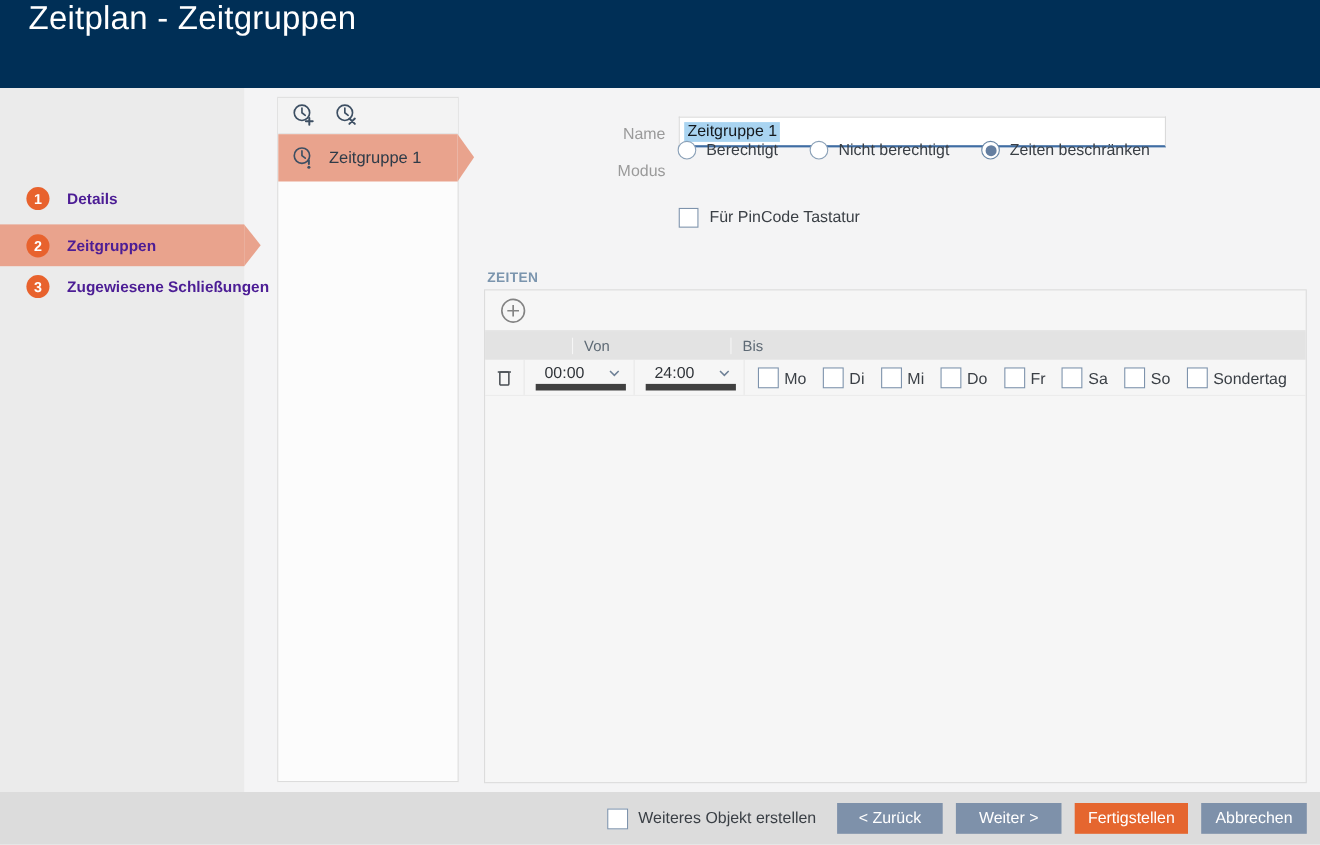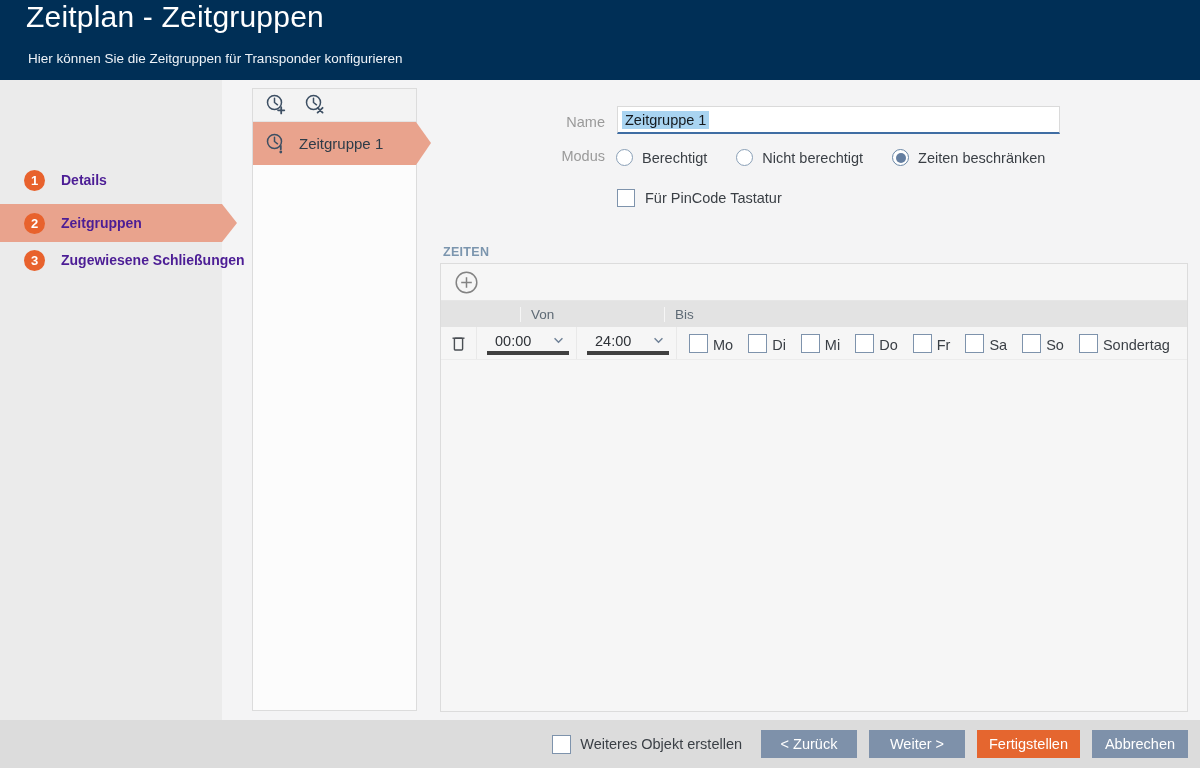--- a/index.html
+++ b/index.html
@@ -38,21 +38,21 @@
   .group-item-label { font-size:15px; color:#2e3b48; margin-left:11px; white-space:nowrap; }
 
   
   .field-label { position:absolute; width:66px; text-align:right; color:#9a9a9a; font-size:14.5px; }
   .label-name { left:539px; top:114px; }
   .label-modus { left:539px; top:148px; }
   .name-input { position:absolute; left:617px; top:106px; width:443px; height:28px; background:#ffffff;
     border:1px solid #dadada; border-bottom:2px solid #3f6da3; display:flex; align-items:center; padding-left:4px; }
   .selected-text { background:#a9d4f1; font-size:14.5px; color:#15191d; padding:1px 3px; white-space:nowrap; }
 
-  .radio-group { position:absolute; left:616px; top:149px; display:flex; gap:29px; align-items:center; }
+  .radio-group { position:absolute; left:616px; top:128px; display:flex; gap:29px; align-items:center; }
   .radio-option { display:flex; align-items:center; gap:9px; font-size:14.5px; color:#3a3f45; cursor:default; }
   .radio { width:17px; height:17px; border-radius:50%; border:1.5px solid #8aa0b7; background:#fff; position:relative; flex:0 0 auto; }
   .radio.checked { border-color:#6a87a6; }
   .radio.checked::after { content:''; position:absolute; inset:2.5px; border-radius:50%; background:#647ea0; }
 
   .pincode-row { position:absolute; left:617px; top:189px; display:flex; align-items:center; gap:10px; font-size:14.5px; color:#3a3f45; }
   .checkbox { width:18px; height:18px; background:#fff; border:1px solid #7e93ac; flex:0 0 auto; }
 
   
   .zeiten-label { position:absolute; left:443px; top:245px; font-size:12.5px; font-weight:700; color:#7b95ae; letter-spacing:0.3px; }
@@ -62,42 +62,41 @@
   .zt-header .cell { display:flex; align-items:center; color:#5e6a75; font-size:13.5px; }
   .cell.c0 { width:35px; flex:0 0 auto; }
   .cell.c1, .cell.c2 { width:100px; flex:0 0 auto; padding-left:10px; }
   .cell.c3 { flex:1 1 auto; padding-left:10px; }
   .zt-header .cell + .cell { border-left:1px solid #f6f6f6; }
   .zt-row { display:flex; height:33px; align-items:stretch; border-bottom:1px solid #ececec; }
   .zt-row .cell { display:flex; align-items:center; }
   .zt-row .cell + .cell { border-left:1px solid #e9e9e9; }
   .zt-row .c0 { justify-content:center; }
   .time-select { display:flex; align-items:center; justify-content:space-between; width:82px; height:24px;
-    border-bottom:4px solid #404040; padding:0 5px 1px 8px; font-size:14.5px; color:#2f3338; cursor:default; }
+    border-bottom:6px solid #404040; padding:0 5px 1px 8px; font-size:14.5px; color:#2f3338; cursor:default; }
   .days { display:flex; align-items:center; gap:15px; padding-left:2px; }
   .day { display:flex; align-items:flex-end; gap:5px; font-size:14.5px; color:#3a3f45; cursor:default; }
   .day .checkbox { width:19px; height:19px; }
 
   
   .footer { position:absolute; left:0; bottom:0; width:1200px; height:48px; background:#dcdcdc;
     display:flex; align-items:center; justify-content:flex-end; padding-right:12px; gap:12px; z-index:5; }
   .footer-check { display:flex; align-items:center; gap:9px; font-size:14.5px; color:#3a3f45; margin-right:7px; }
   .footer-check .checkbox { width:19px; height:19px; }
   .btn { min-width:96px; height:28px; display:flex; align-items:center; justify-content:center;
     font-size:14.5px; color:#ffffff; background:#7e91aa; padding:0 12px; cursor:default; white-space:nowrap; }
   .btn.primary { background:#e5662f; }
 
   svg { display:block; }
 </style>
 </head>
 <body>
 
 <div class="header">
   <div class="title">Zeitplan - Zeitgruppen</div>
-  <div class="subtitle">Hier können Sie die Zeitgruppen für Transponder konfigurieren</div>
 </div>
 
 <div class="sidebar">
   <div class="step s1">
     <span class="step-circle">1</span>
     <span class="step-label">Details</span>
 
   </div>
   <div class="step s2 active">
     <span class="step-circle">2</span>

